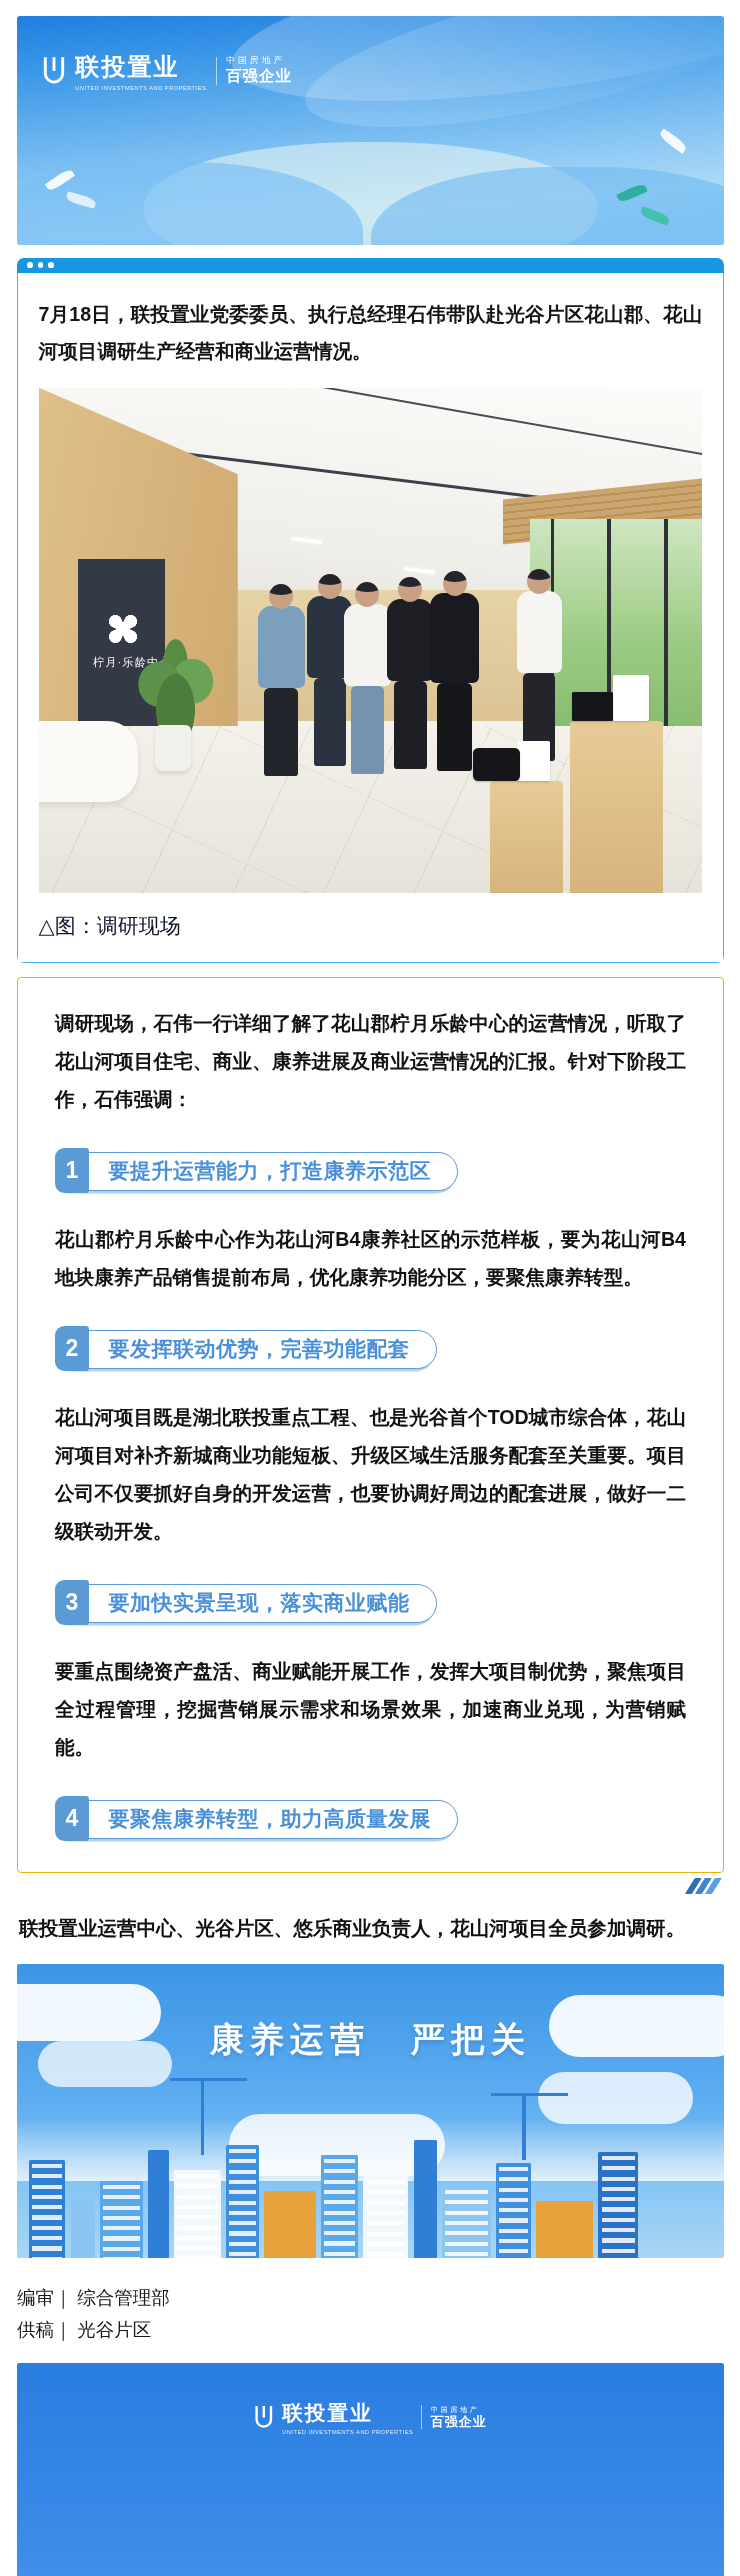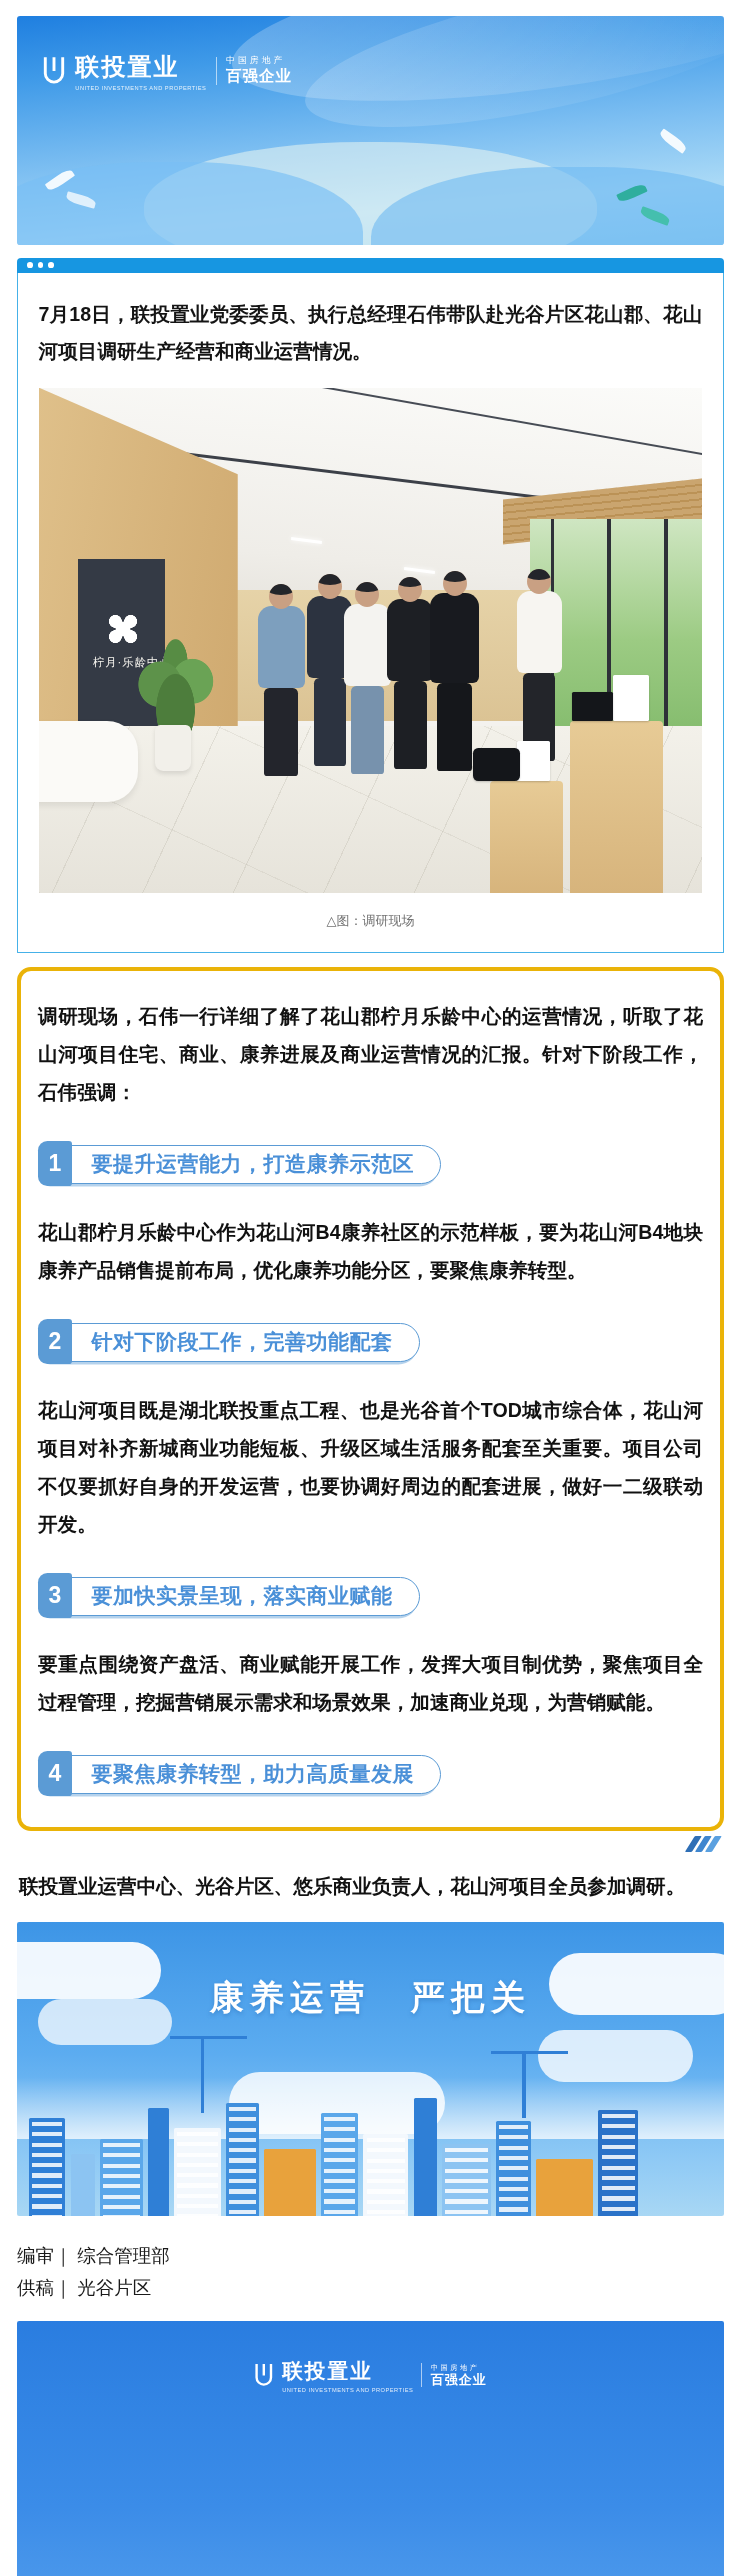--- a/index.html
+++ b/index.html
@@ -29,21 +29,21 @@
   .brand { position:absolute; top:35px; left:25px; display:flex; align-items:center; gap:9.3px; color:#fff; }
   .u-mark { width:24px; height:29px; }
   .brand-cn { font-size:24px; font-weight:bold; letter-spacing:2.1px; }
   .brand-en { font-size:5.7px; letter-spacing:0.5px; opacity:.85; margin-top:2.1px; }
   .brand-divider { width:1px; height:28px; background:rgba(255,255,255,.6); }
   .badge { line-height:1.25; }
   .badge-top { font-size:8.8px; letter-spacing:3.1px; }
   .badge-bottom { font-size:15.5px; font-weight:bold; letter-spacing:1px; }
 
   
-  .window-card { margin-top:13px; border-radius:1px; overflow:hidden; }
+  .window-card { margin-top:13px; border-radius:7px; overflow:hidden; }
   .window-bar { height:15.5px; background:#1796e1; border-radius:4.1px 4.1px 0 0; display:flex; align-items:center; padding-left:10.3px; gap:4.6px; }
   .window-dot { width:5.7px; height:5.7px; border-radius:50%; background:#fff; }
   .window-body { border:1px solid #45b1e8; border-top:none; background:#fff; padding:23px 20.6px 21.6px; }
   .paragraph { font-size:19.6px; line-height:37px; font-weight:bold; color:#141414; text-align:justify; }
 
   
   .photo { position:relative; margin-top:17.5px; height:505px; overflow:hidden; background:#f4f2ee; }
   .ph-ceiling { position:absolute; top:0; left:0; right:0; height:46%;
     background:linear-gradient(185deg,#fbfbf9 0%,#efede8 70%,#e3e0d9 100%); }
   .ph-beam { position:absolute; top:18%; left:-4%; width:115%; height:2.6px; background:#3c4048; transform:rotate(7deg); }
@@ -79,24 +79,24 @@
                radial-gradient(ellipse at 72% 42%, #6aa355 0 26%, transparent 27%),
                radial-gradient(ellipse at 50% 25%, #578c44 0 22%, transparent 23%); }
   .person { position:absolute; }
   .person .head { width:24px; height:25px; border-radius:50%; background:#c9a083; margin:0 auto; position:relative; overflow:hidden; }
   .person .head::before { content:""; position:absolute; top:-2.1px; left:-2.1px; right:-2.1px; height:12.4px; border-radius:50%; background:#23252a; }
   .person .torso { height:82px; border-radius:13.4px 13.4px 6.2px 6.2px; margin-top:-3.1px; }
   .person .legs { width:72%; height:88px; margin:0 auto; border-radius:5.2px 5.2px 3.1px 3.1px; }
   .ped { position:absolute; background:linear-gradient(180deg,#e7cb96,#d7b47c); border-radius:4.1px 4.1px 0 0; }
   .ped-box { position:absolute; background:#fff; border-radius:1.5px; box-shadow:0 1px 2.1px rgba(0,0,0,.2); }
   .ped-box.dark { background:#14161a; }
-  .ph-caption { margin-top:19.6px; text-align:center; font-size:13px; color:#737373; }
-
-  
-  .report-card { margin-top:14.4px; border:4px solid #eab308; border-radius:14px; background:#fff; padding:26px 17px 31px; }
+  .ph-caption { margin-top:19.6px; font-size:21px; color:#0f172a; }
+
+  
+  .report-card { margin-top:14.4px; border:1px solid #eab308; border-radius:4px; background:#fff; padding:26px 37px 31px; }
   .report-intro { font-size:19.6px; line-height:38px; font-weight:bold; text-align:justify; }
   .point-block { margin-top:30px; }
   .pill { position:relative; display:inline-flex; align-items:center; height:45px; }
   .pill-outline { position:absolute; top:4.1px; bottom:2.1px; left:8.2px; right:0; border:1.5px solid #5b9bd5; border-radius:7.2px 23px 23px 7.2px; background:#fff; box-shadow:-2.1px 2.6px 0 rgba(91,155,213,.45); }
   .pill-num { position:relative; z-index:2; width:34px; height:45px; background:#5b9bd5; border-radius:9.3px 3.1px 3.1px 9.3px;
     color:#fff; display:flex; align-items:center; justify-content:center; font-size:23px; font-weight:bold; }
   .pill-title { position:relative; z-index:2; padding:0 27px 0 19.6px; font-size:21px; font-weight:bold; color:#4a90d8; letter-spacing:0.5px; }
   .point-body { margin-top:27px; font-size:19.6px; line-height:38px; font-weight:bold; text-align:justify; }
 
   .slashes { display:flex; justify-content:flex-end; gap:3.6px; margin:5.2px 7.2px 0 0; }
@@ -252,21 +252,21 @@
         <div class="pill-num">1</div>
         <div class="pill-title">要提升运营能力，打造康养示范区</div>
       </div>
       <p class="point-body">花山郡柠月乐龄中心作为花山河B4康养社区的示范样板，要为花山河B4地块康养产品销售提前布局，优化康养功能分区，要聚焦康养转型。</p>
     </div>
 
     <div class="point-block">
       <div class="pill">
         <div class="pill-outline"></div>
         <div class="pill-num">2</div>
-        <div class="pill-title">针对下阶段工作，完善功能配套</div>
+        <div class="pill-title">要发挥联动优势，完善功能配套</div>
       </div>
       <p class="point-body">花山河项目既是湖北联投重点工程、也是光谷首个TOD城市综合体，花山河项目对补齐新城商业功能短板、升级区域生活服务配套至关重要。项目公司不仅要抓好自身的开发运营，也要协调好周边的配套进展，做好一二级联动开发。</p>
     </div>
 
     <div class="point-block">
       <div class="pill">
         <div class="pill-outline"></div>
         <div class="pill-num">3</div>
         <div class="pill-title">要加快实景呈现，落实商业赋能</div>
       </div>

